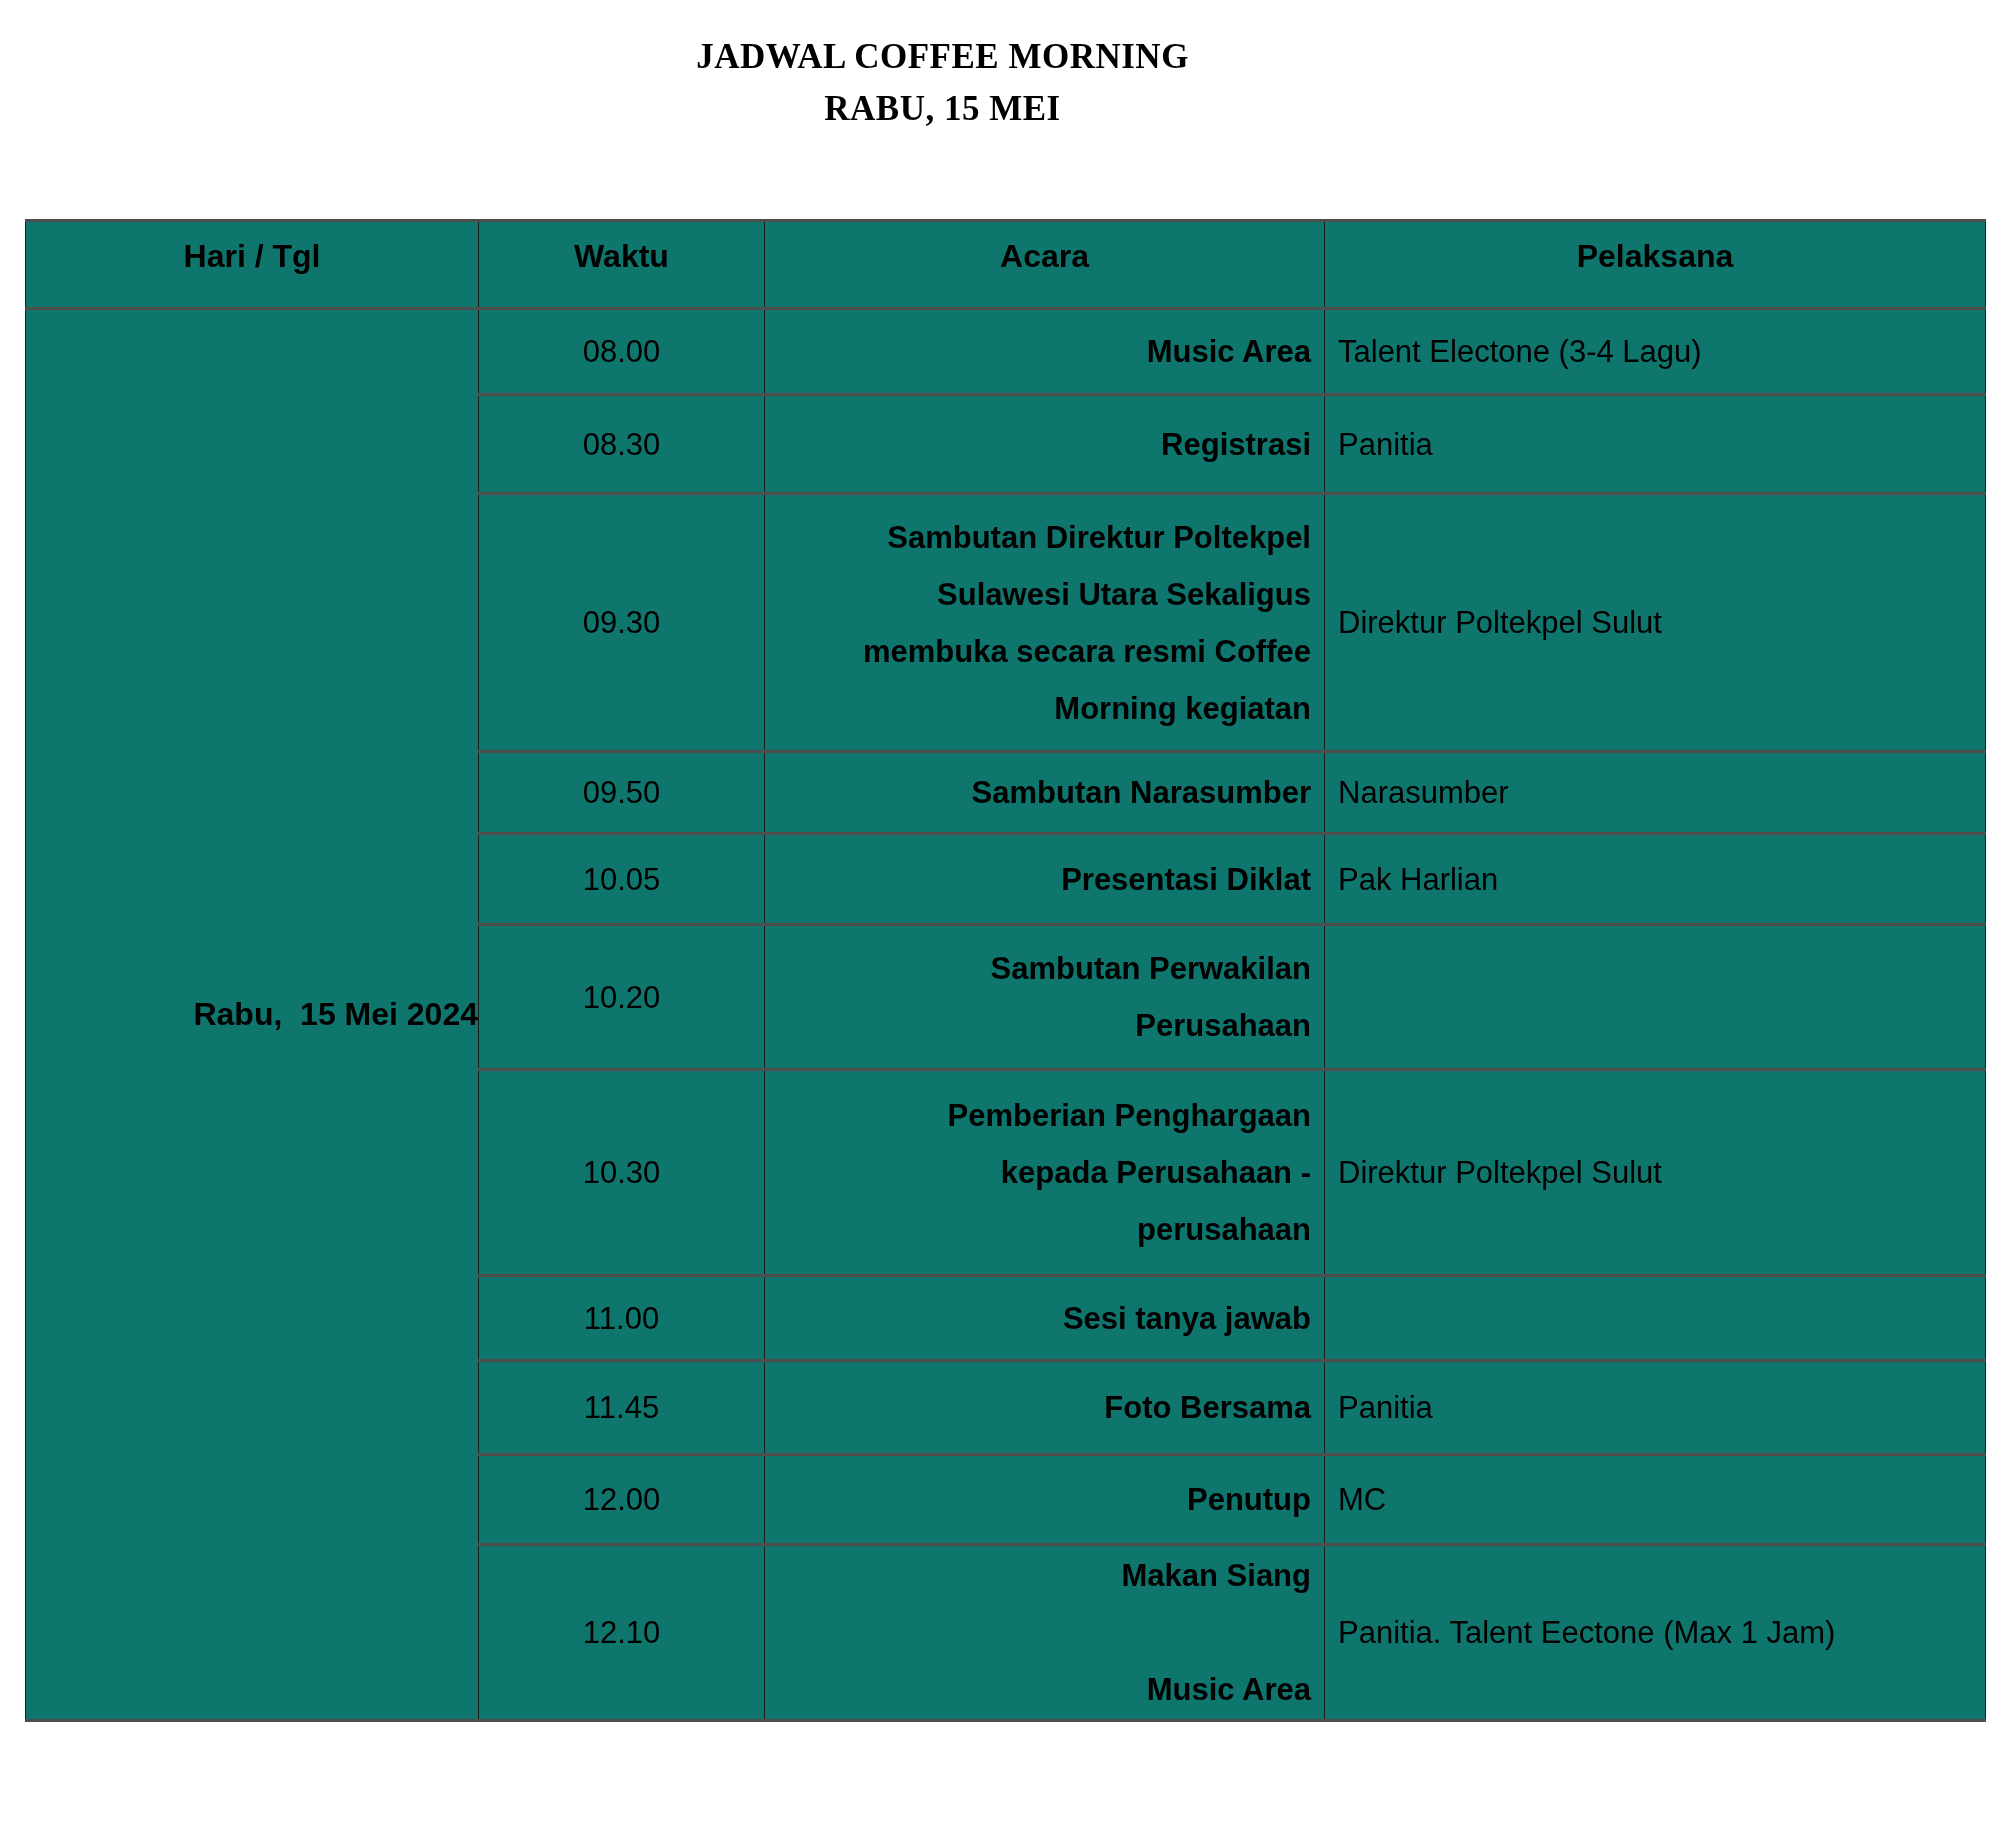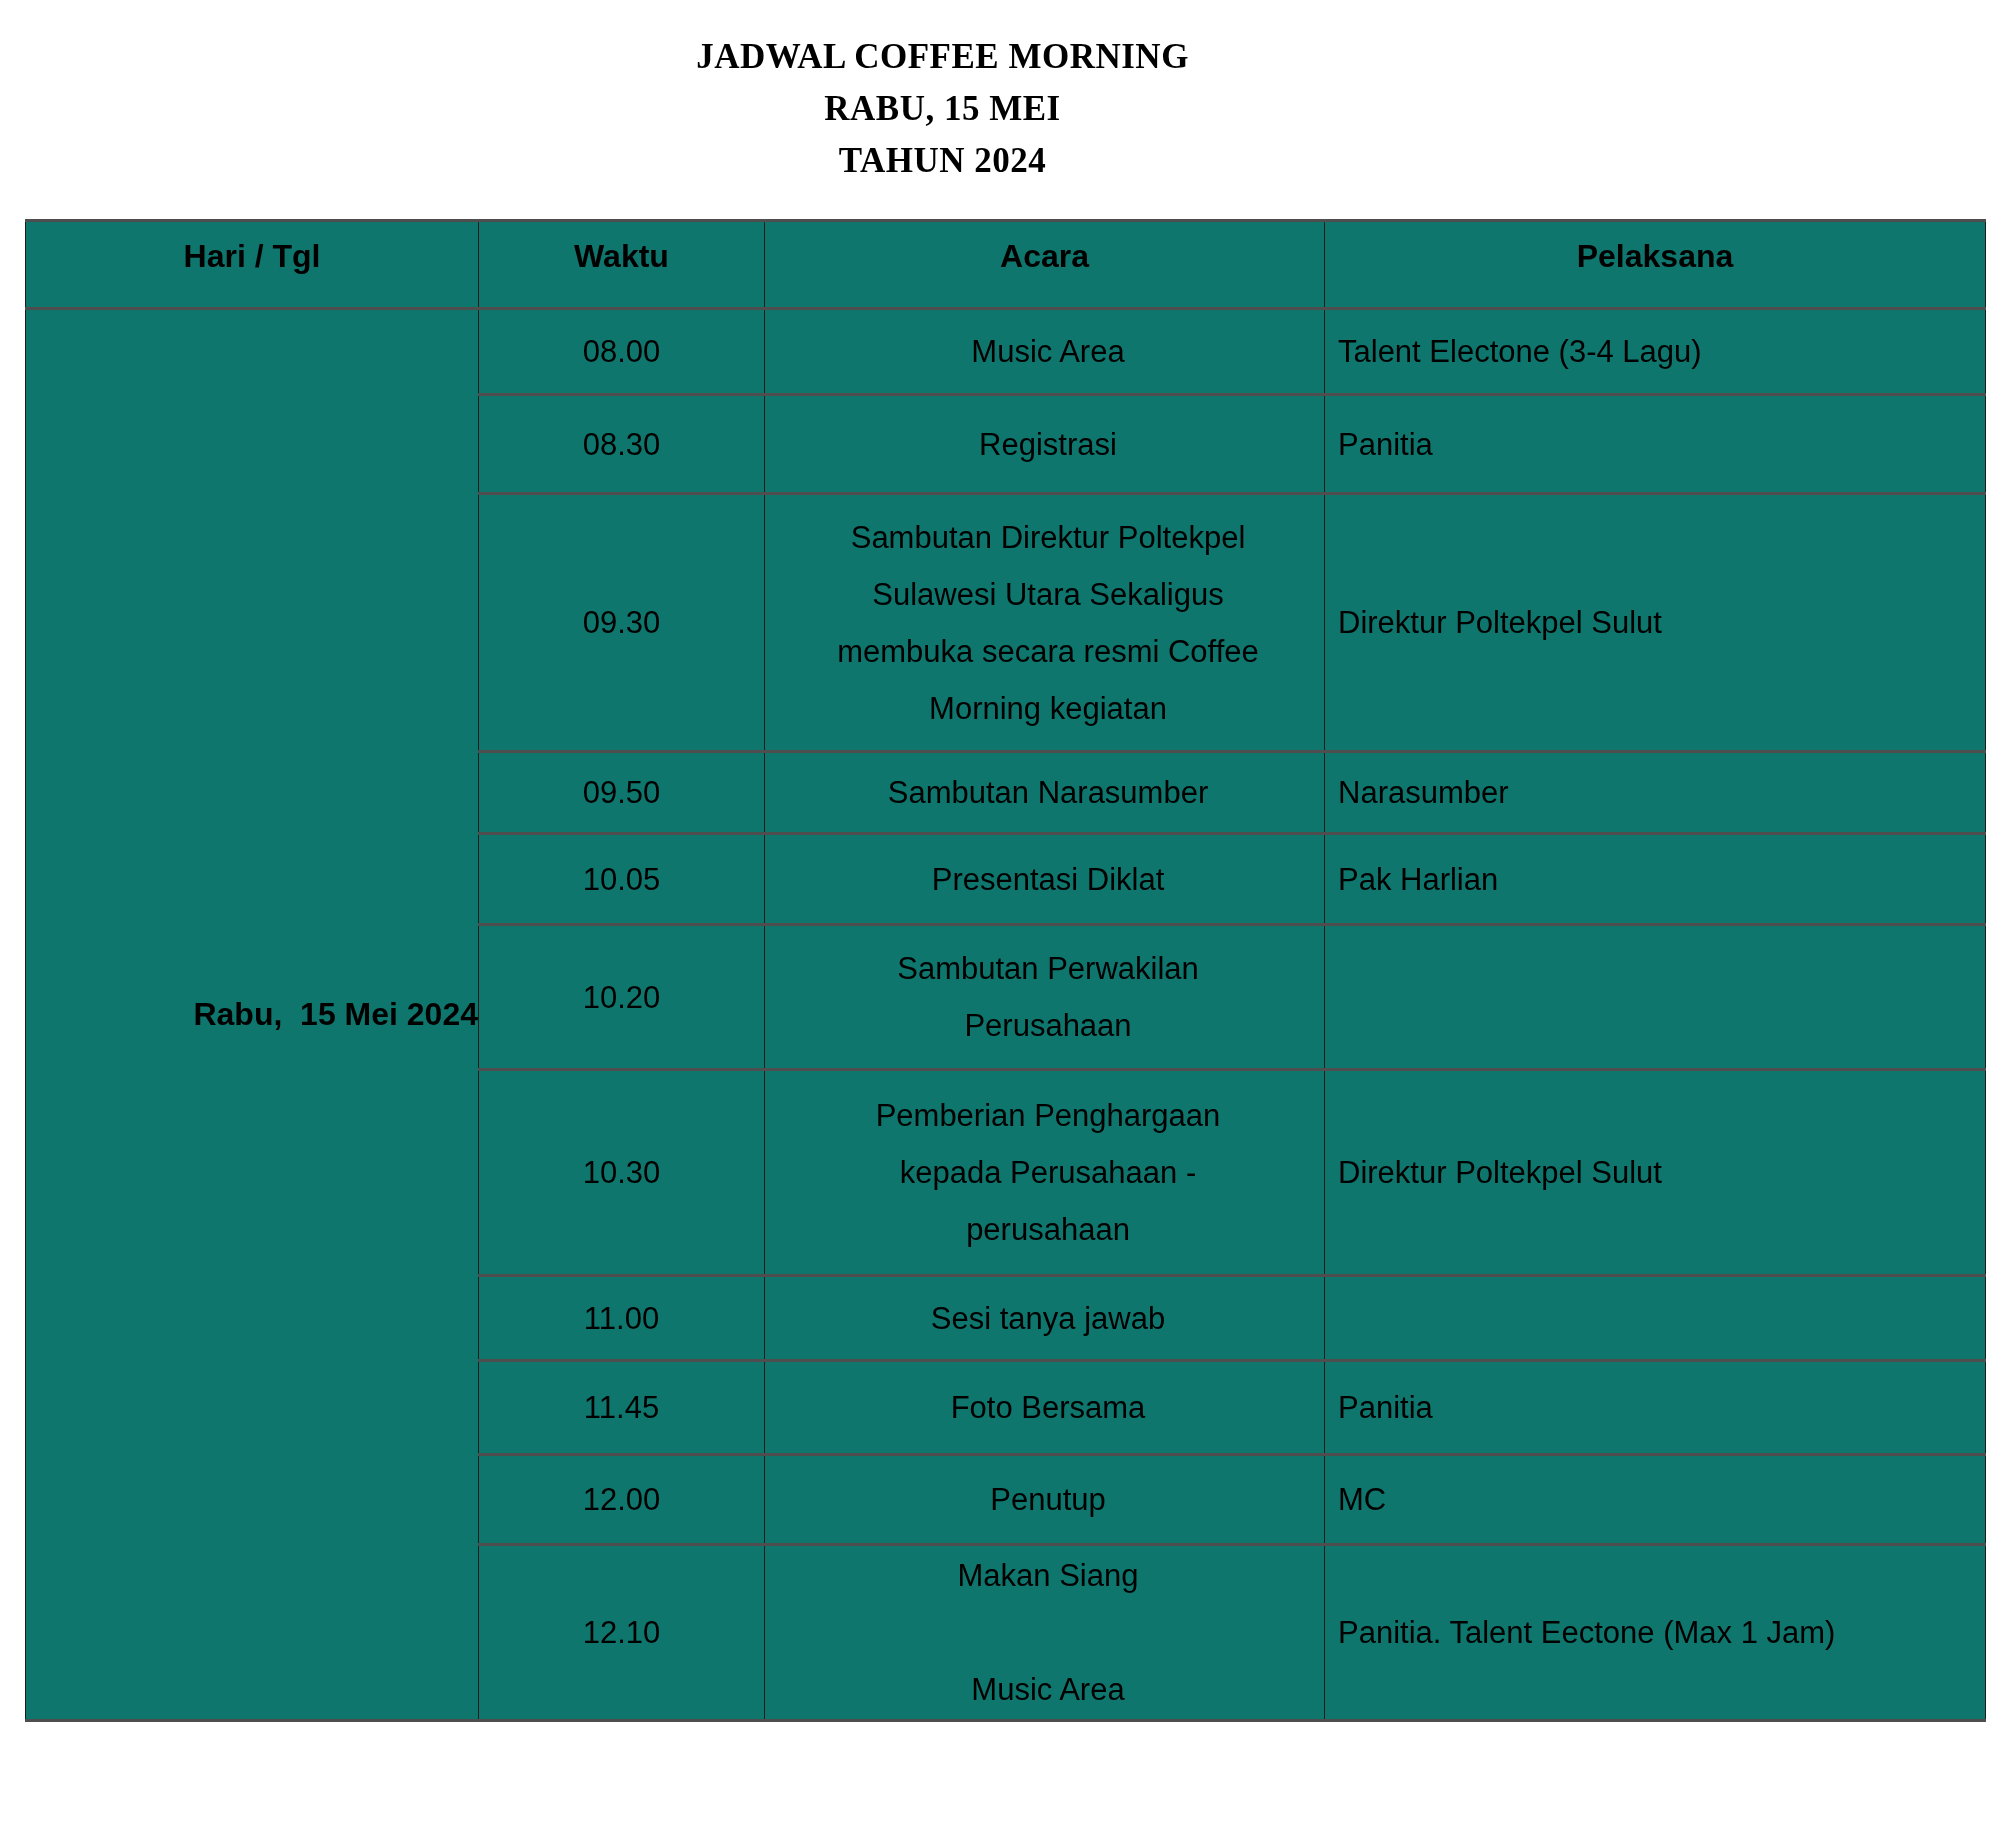--- a/index.html
+++ b/index.html
@@ -53,38 +53,37 @@
     vertical-align: top;
     padding-top: 15.4px;
     line-height: 38px;
   }
   td {
     font-size: 31px;
     vertical-align: middle;
     line-height: 57px;
   }
   td.waktu  { text-align: center; }
-  td.acara  { text-align: center; padding-left: 20px; padding-right: 13px; }
+  td.acara  { text-align: right; padding-left: 20px; padding-right: 13px; font-weight: bold; }
   td.pelaksana { text-align: left; padding-left: 13px; padding-right: 13px; }
   td.hari {
     text-align: right;
     font-weight: 700;
     font-size: 32px;
     white-space: pre-wrap;
   }
   .line { line-height: 57px; }
   .para-gap { margin-top: 57px; }
 </style>
 </head>
 <body>
 
 <div class="title-block">
   <div>JADWAL COFFEE MORNING</div>
   <div>RABU, 15 MEI</div>
-  <div>TAHUN 2024</div>
 </div>
 
 <table class="schedule">
   <colgroup>
     <col style="width:453px">
     <col style="width:286px">
     <col style="width:560px">
     <col style="width:661px">
   </colgroup>
   <tbody>

